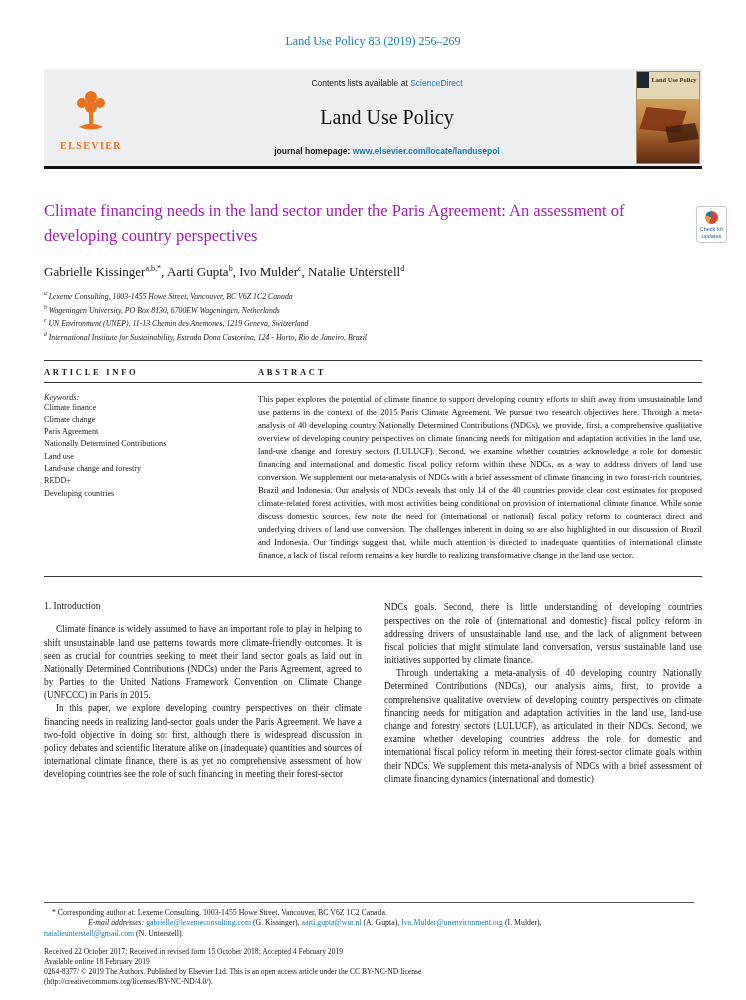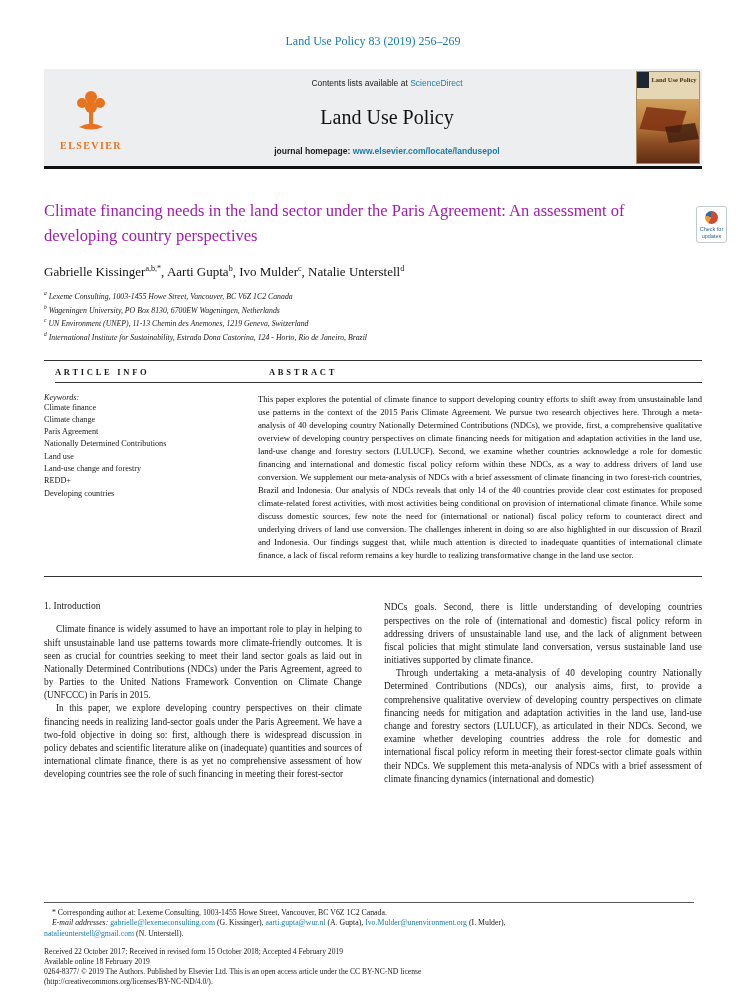--- a/index.html
+++ b/index.html
@@ -48,42 +48,42 @@
   .badge-text { font-family:"Liberation Sans", sans-serif; font-size:5.5px; color:#2a6496; line-height:1.25; }
 
   
   .authors-line { margin:15px 44px 0; font-size:13px; color:#151515; }
   .authors-line sup { font-size:62%; vertical-align:super; }
   .affiliations { margin:9px 44px 0; font-size:7.8px; font-style:italic; line-height:1.55; }
   .affiliations sup { font-size:70%; vertical-align:super; font-style:italic; }
 
   
   .info-section { margin:16px 44px 0; border-top:1px solid #333; border-bottom:1px solid #333; }
-  .info-headrow { display:flex; border-bottom:1px solid #333; padding:6px 0 5px;margin-left:11px; }
+  .info-headrow { display:flex; border-bottom:1px solid #333; padding:6px 0 5px; }
   .info-bodyrow { display:flex; padding:10px 0 14px; }
   .col-info { width:192px; flex:none; }
   .col-abs { flex:1; padding-left:22px; }
   .sec-heading { font-size:8.5px; font-weight:bold; letter-spacing:.32em; }
   .keywords-label { font-size:8.2px; font-style:italic; }
   .keyword-item { font-size:8.2px; line-height:1.5; }
   .abstract-text { font-size:8.6px; line-height:1.52; text-align:justify; color:#111; }
 
   
   .body-cols { margin:24px 44px 0; display:flex; gap:22px; height:252px; overflow:hidden; }
   .bcol { flex:1; min-width:0; }
   .body-sec-heading { font-size:9.5px; font-weight:normal; margin-bottom:12px; }
   .bcol p { font-size:9.3px; line-height:1.42; text-align:justify; text-indent:12px; }
   .bcol p.noindent { text-indent:0; }
 
   
   .footer { position:absolute; left:44px; right:52px; top:902px; }
   .foot-rule { border-top:1px solid #555; padding-top:5px; }
   .foot-note { font-size:7.8px; line-height:1.32; }
   .foot-note .indent { text-indent:8px; }
-  .email-label { font-style:italic; }
+  .email-label { font-style:italic;margin-left:36px; }
   .pub-block { margin-top:8px; font-size:7.6px; line-height:1.32; }
 </style>
 </head>
 <body>
 
 <div class="page">
 
   <div class="journal-ref teal">Land Use Policy 83 (2019) 256–269</div>
 
   <div class="header-band">

